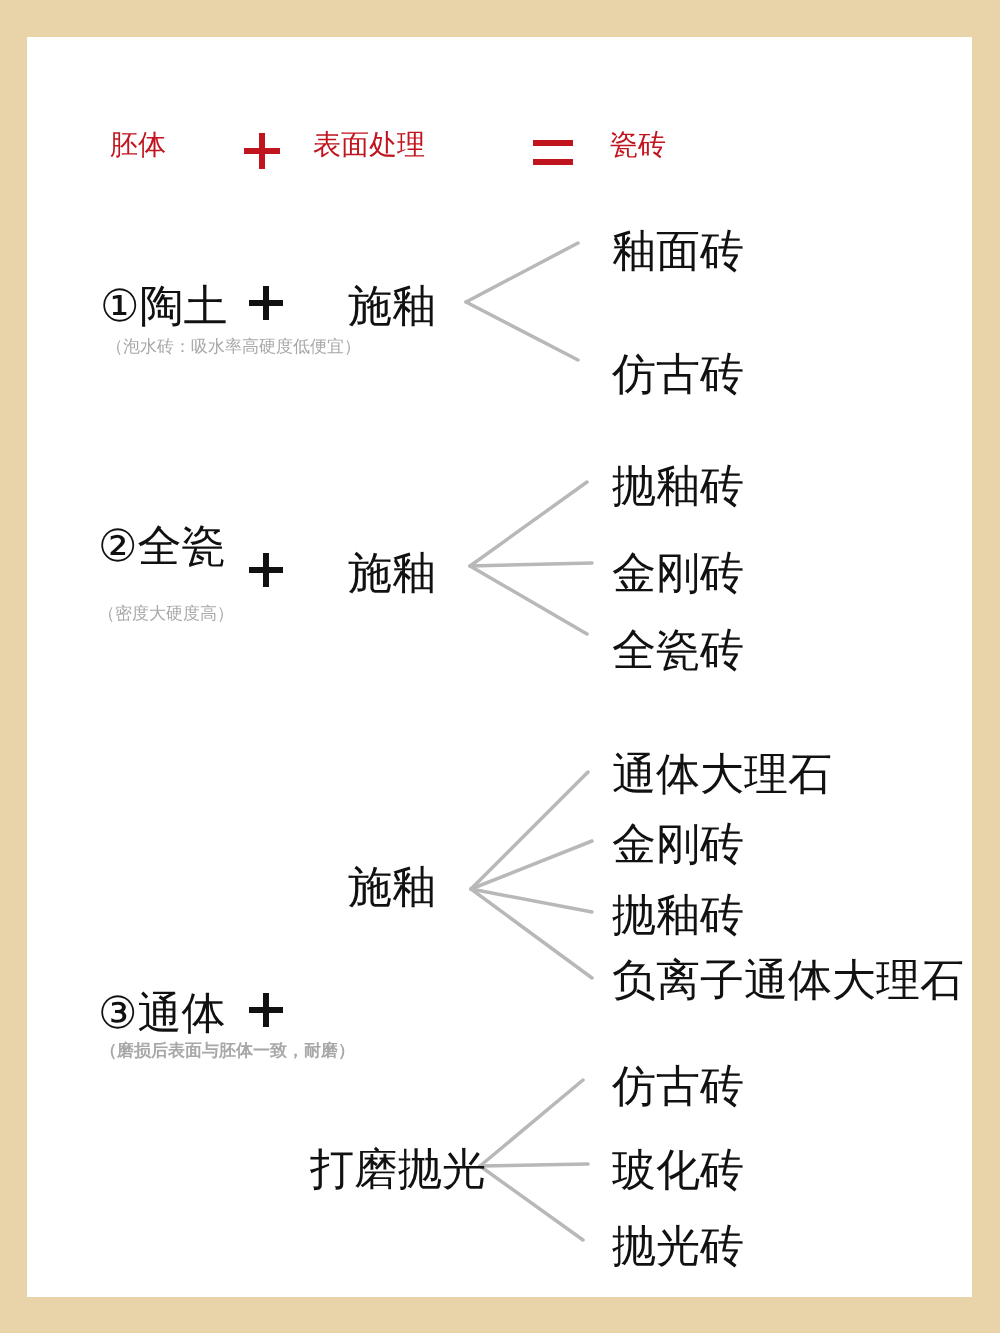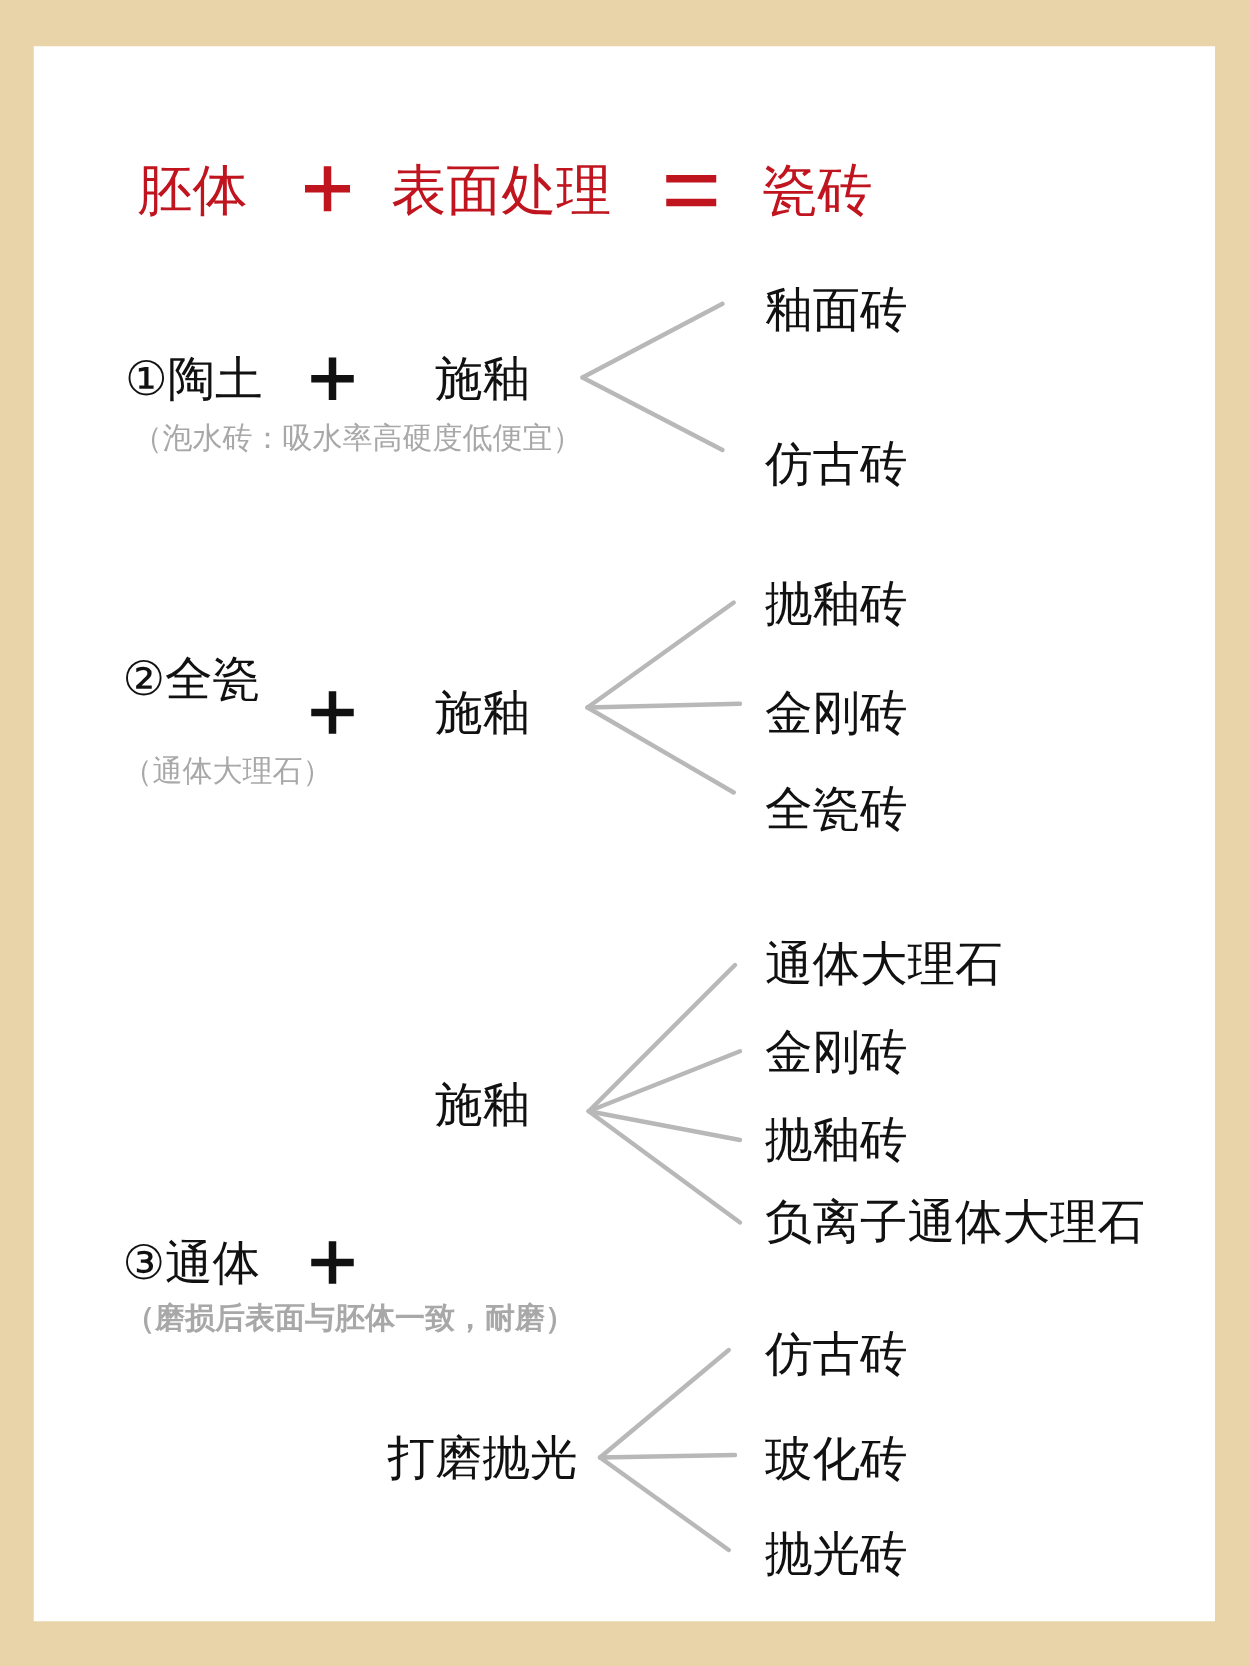--- a/index.html
+++ b/index.html
@@ -2,23 +2,23 @@
 <html><head>
 <meta charset="utf-8">
 <style>
   html, body { margin:0; padding:0; }
   body {
     width:1000px; height:1333px; background:#e9d4aa; position:relative; overflow:hidden;
     font-family: "DejaVu Sans", "Liberation Sans", sans-serif;
   }
   .panel { position:absolute; left:27px; top:37px; width:945px; height:1260px; background:#ffffff; }
   .t { position:absolute; white-space:nowrap; line-height:1; }
-  .title { color:#c0141e; font-size:44px; top:131px; }
-  .black { color:#111; font-size:38px; }
-  .note { color:#a8a8a8; font-size:24px; }
+  .title { color:#c0141e; font-size:28px; top:131px; }
+  .black { color:#111; font-size:44px; }
+  .note { color:#a8a8a8; font-size:17px; }
   .plus { position:absolute; }
   .plus::before, .plus::after { content:""; position:absolute; background:currentColor; }
   .plus::before { left:0; top:50%; width:100%; height:6px; margin-top:-3px; }
   .plus::after { top:0; left:50%; height:100%; width:6px; margin-left:-3px; }
   .eq { position:absolute; }
   .eq::before, .eq::after { content:""; position:absolute; left:0; width:100%; height:6px; background:#c0141e; }
   .eq::before { top:0; } .eq::after { bottom:0; }
   svg.lines { position:absolute; left:0; top:0; }
 </style>
 </head>
@@ -52,21 +52,21 @@
 <div class="t black" style="left:100px;top:284px;">①陶土</div>
 <div class="plus" style="left:249px;top:286px;width:34px;height:34px;color:#111;"></div>
 <div class="t black" style="left:348px;top:284px;">施釉</div>
 <div class="t note" style="left:106px;top:338px;">（泡水砖：吸水率高硬度低便宜）</div>
 <div class="t black" style="left:612px;top:229px;">釉面砖</div>
 <div class="t black" style="left:612px;top:352px;">仿古砖</div>
 
 <div class="t black" style="left:98px;top:524px;">②全瓷</div>
 <div class="plus" style="left:249px;top:553px;width:34px;height:34px;color:#111;"></div>
 <div class="t black" style="left:348px;top:551px;">施釉</div>
-<div class="t note" style="left:98px;top:605px;">（通体大理石）</div>
+<div class="t note" style="left:98px;top:605px;">（密度大硬度高）</div>
 <div class="t black" style="left:612px;top:464px;">抛釉砖</div>
 <div class="t black" style="left:612px;top:551px;">金刚砖</div>
 <div class="t black" style="left:612px;top:628px;">全瓷砖</div>
 
 <div class="t black" style="left:348px;top:865px;">施釉</div>
 <div class="t black" style="left:612px;top:752px;">通体大理石</div>
 <div class="t black" style="left:612px;top:822px;">金刚砖</div>
 <div class="t black" style="left:612px;top:893px;">抛釉砖</div>
 <div class="t black" style="left:612px;top:958px;">负离子通体大理石</div>
 

